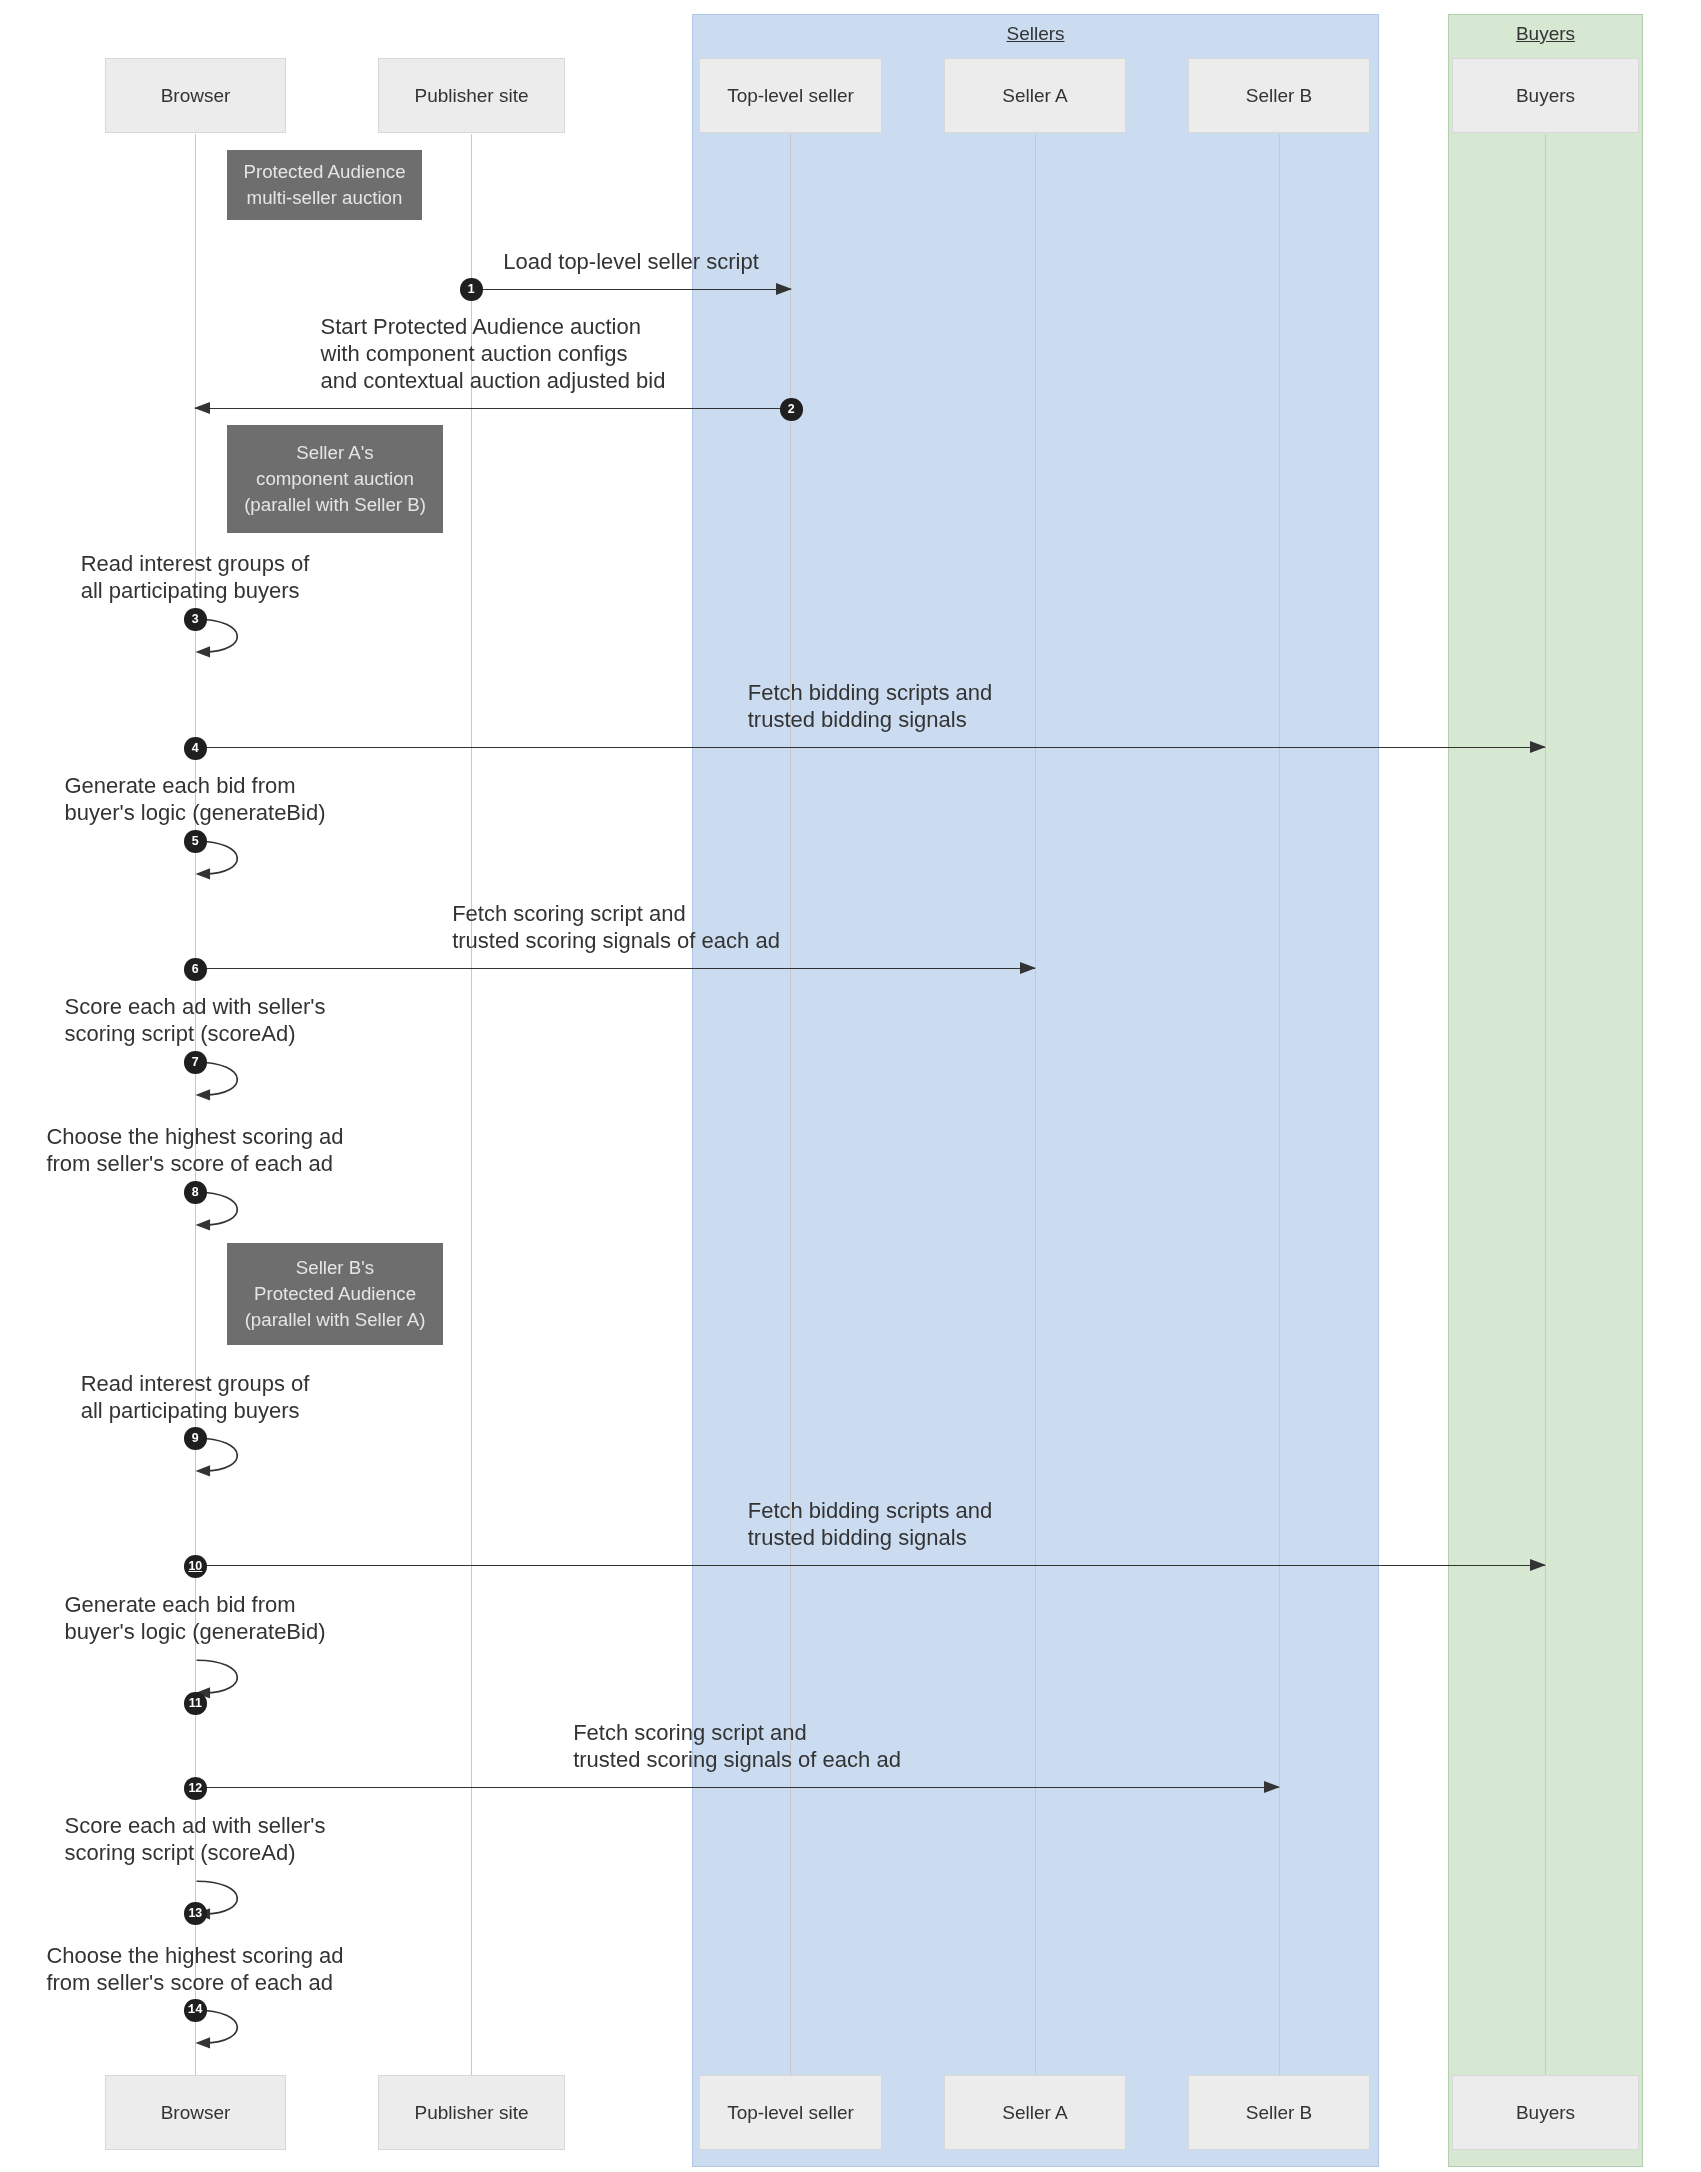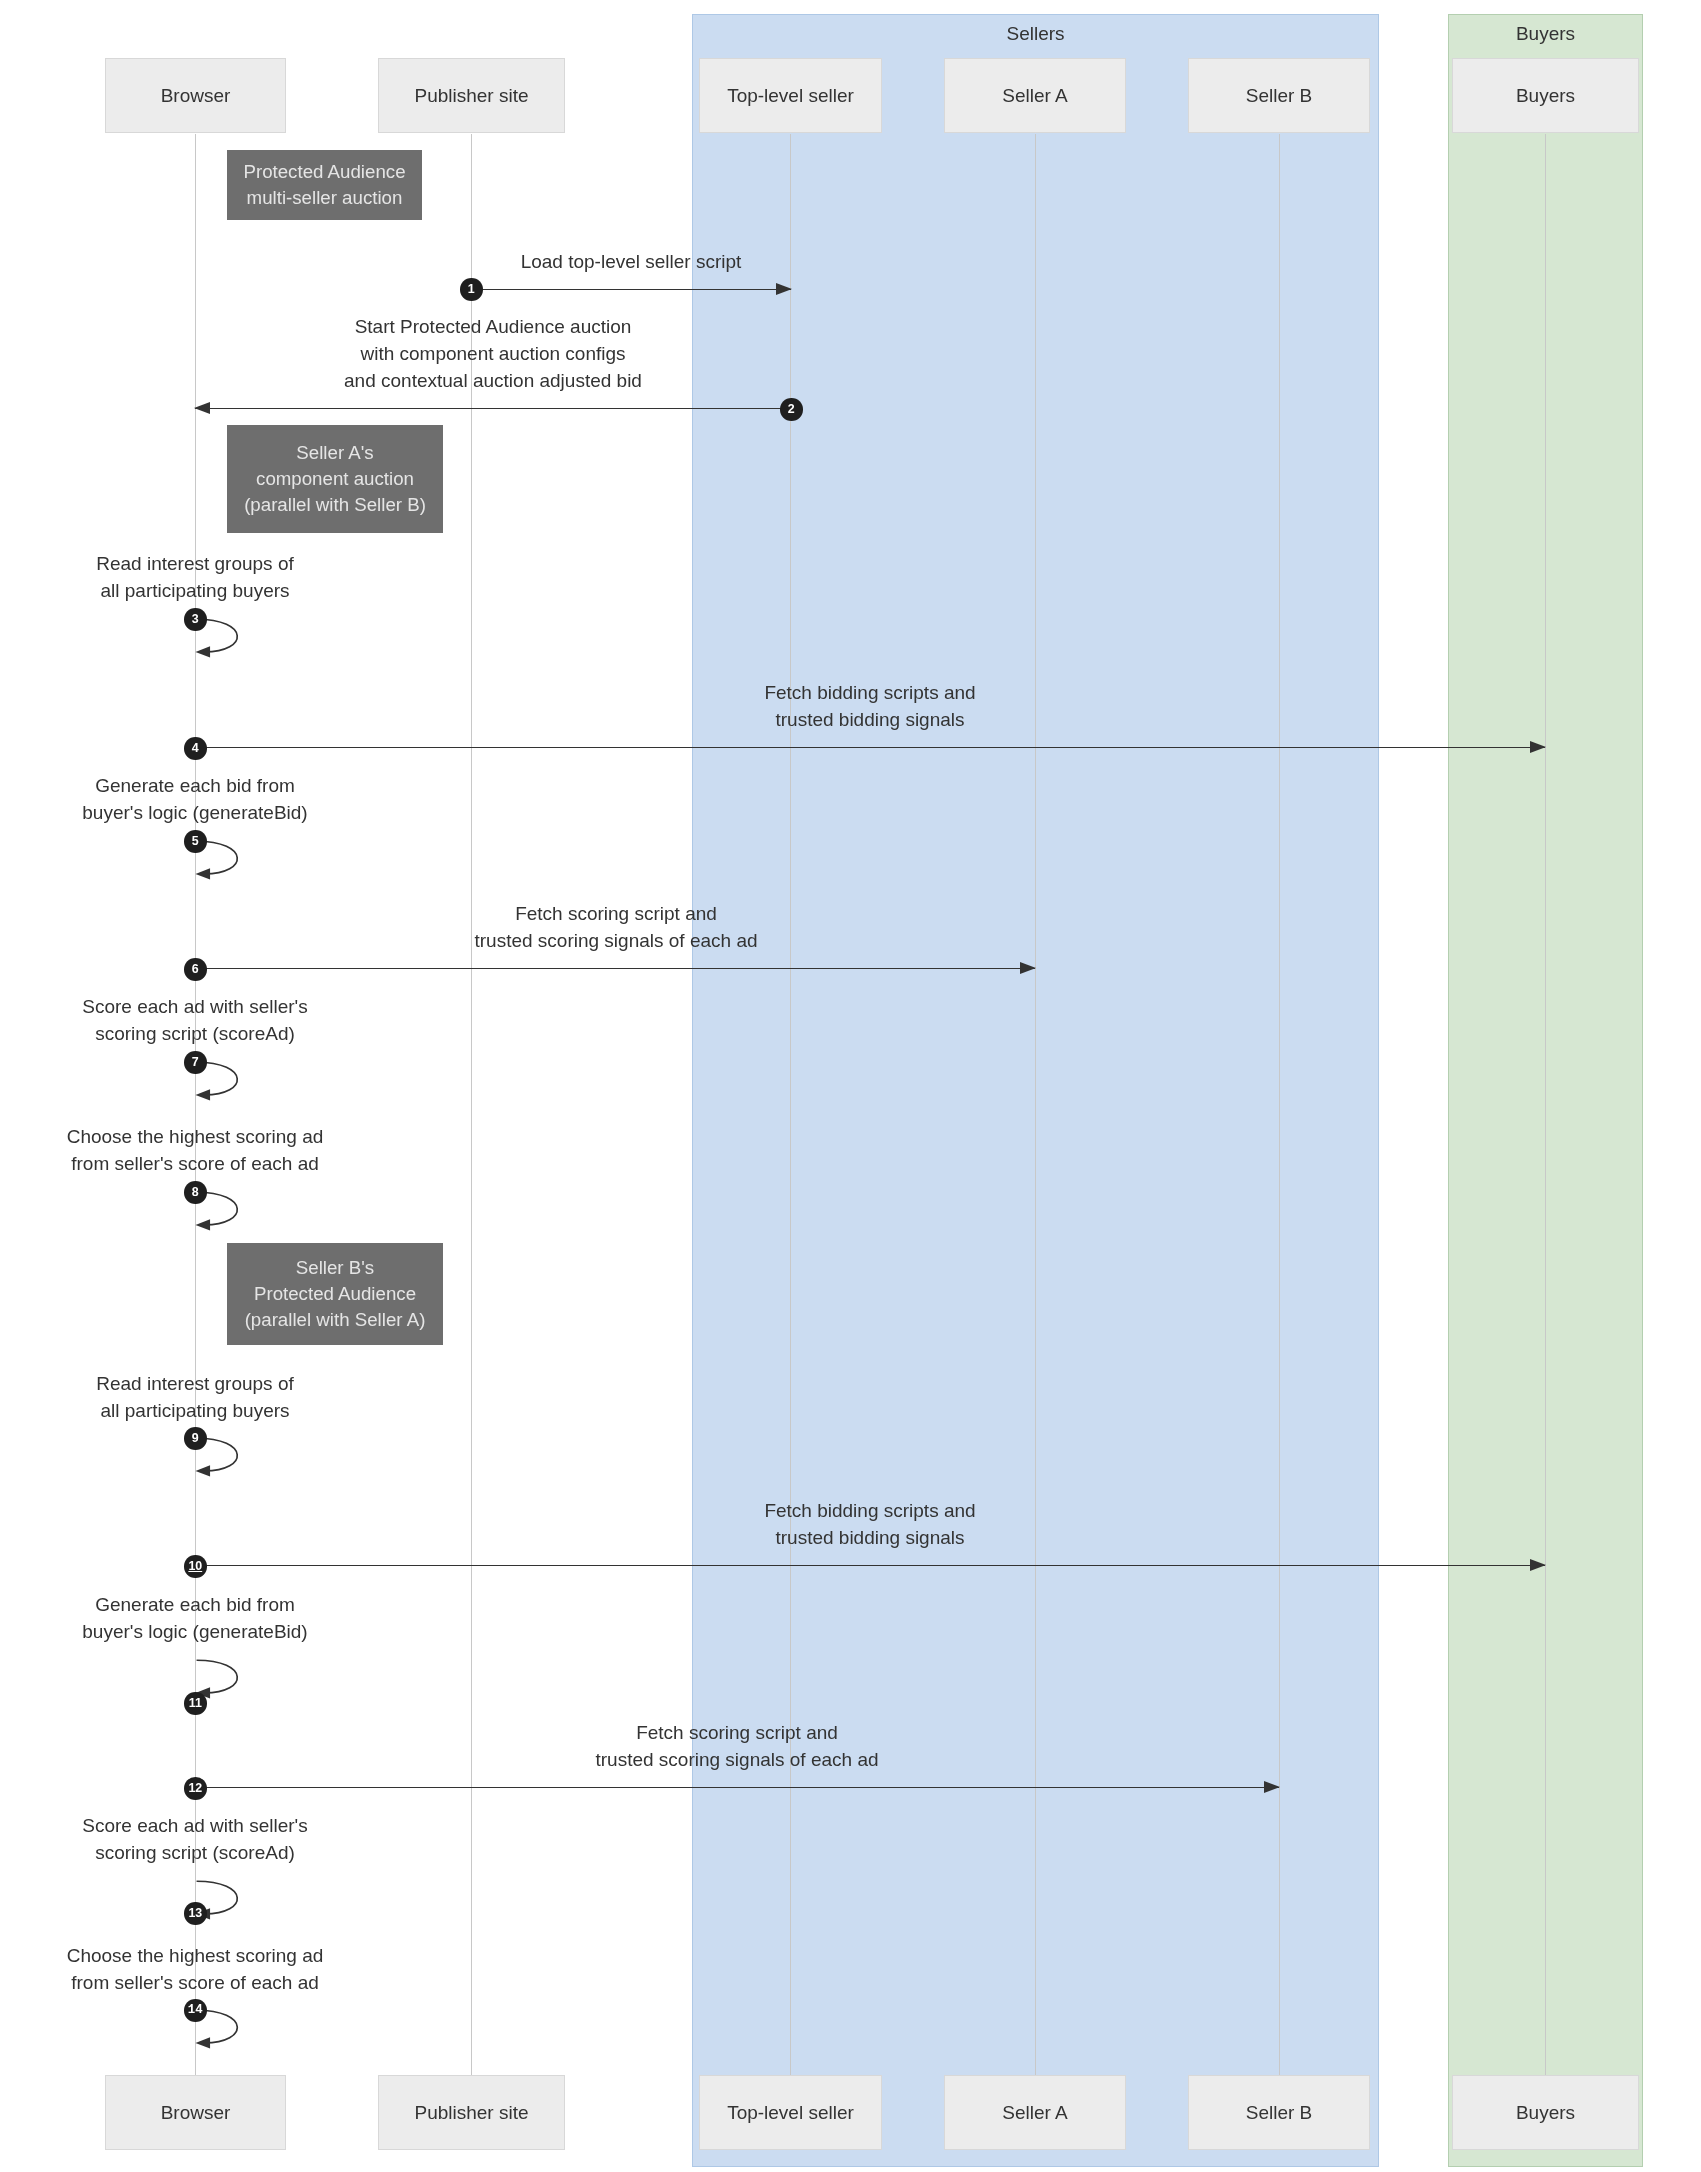--- a/index.html
+++ b/index.html
@@ -1,24 +1,24 @@
 <!DOCTYPE html>
 <html style="font-size:9px"><head>
 <meta charset="utf-8">
 <style>
   html,body{margin:0;padding:0;background:#fff;}
   .canvas{position:relative;width:1702px;height:2172px;background:#ffffff;font-family:"Liberation Sans",sans-serif;color:#333;overflow:hidden;}
   .group{position:absolute;box-sizing:border-box;}
   .group-sellers{background:#cbdcf1;border:1.1px solid #aec8e6;}
   .group-buyers{background:#d6e7d2;border:1.1px solid #b4cfb0;}
-  .group-title{position:absolute;top:8px;left:0;width:100%;text-align:center;font-size:19px;color:#333;}
+  .group-title{position:absolute;top:8px;left:0;width:100%;text-align:center;font-size:19px;color:#333;text-decoration:underline;}
   .lifeline{position:absolute;width:1.1px;background:#c8c8c8;}
   .participant{position:absolute;height:75px;background:#ececec;border:0.6px solid #d8d8d8;box-sizing:border-box;display:flex;align-items:center;justify-content:center;font-size:19px;color:#333;}
   .note{position:absolute;background:#6e6e6e;color:#e5e5e5;display:flex;align-items:center;justify-content:center;text-align:center;font-size:18.7px;line-height:26px;white-space:pre-line;}
-  .msg-label{position:absolute;transform:translateX(-50%);text-align:center;font-size:19px;line-height:27px;white-space:pre-line;color:#333;}
+  .msg-label{position:absolute;transform:translateX(-50%);font-size:22px;line-height:27px;white-space:pre-line;color:#333;}
   .arrow{position:absolute;height:0;border-top:1.7px solid #333;}
   .head-r{position:absolute;right:-1.1px;top:-6.8px;width:0;height:0;border-left:16px solid #333;border-top:6.2px solid transparent;border-bottom:6.2px solid transparent;}
   .head-l{position:absolute;left:-1.1px;top:-6.8px;width:0;height:0;border-right:16px solid #333;border-top:6.2px solid transparent;border-bottom:6.2px solid transparent;}
   .num{position:absolute;width:22.6px;height:22.6px;border-radius:50%;background:#1f1f1f;color:#fff;font-size:12.4px;font-weight:bold;line-height:22.6px;text-align:center;}
   .loop{position:absolute;}
 </style>
 </head>
 <body>
 
 <div class="canvas">

